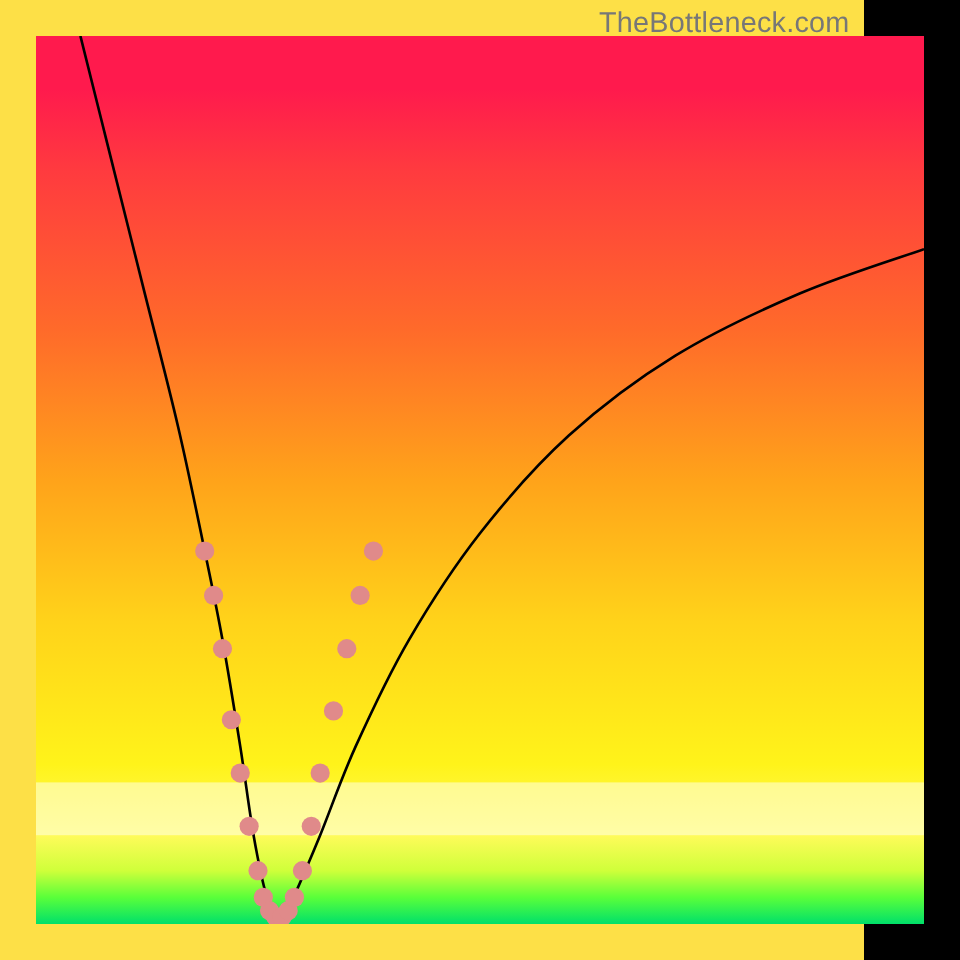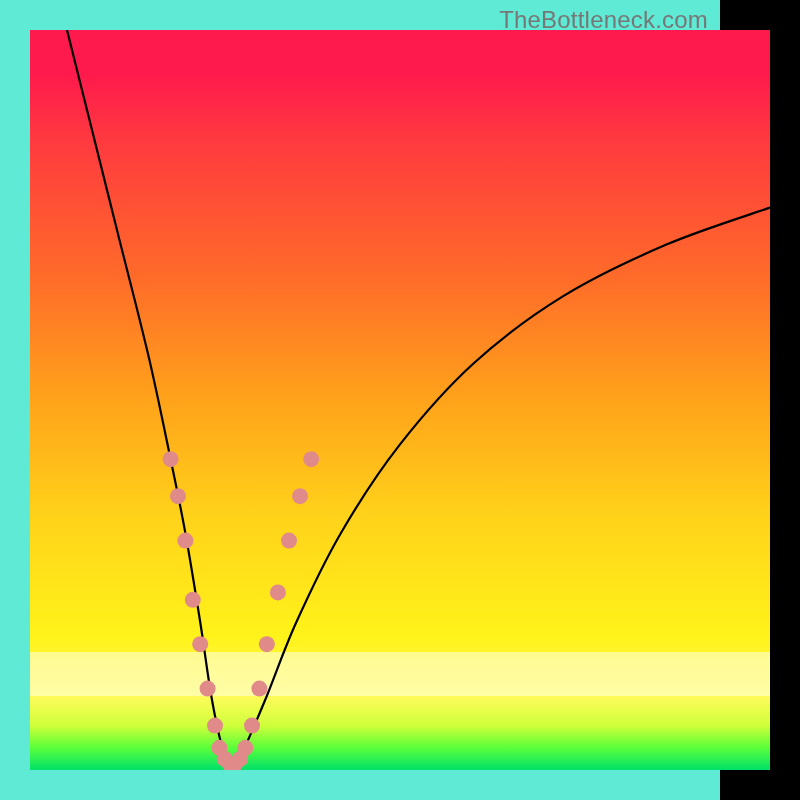--- a/index.html
+++ b/index.html
@@ -10,21 +10,21 @@
     overflow: hidden;
     background: #000;
     font-family: Arial, Helvetica, sans-serif;
   }
   .frame {
     position: absolute;
     left: 0;
     top: 0;
     width: 720px;
     height: 800px;
-    background: #5eead4;
+    background: #fde047;
   }
   .plot-area {
     position: absolute;
     left: 30px;
     top: 30px;
     width: 740px;
     height: 740px;
     
     background: linear-gradient(
       to bottom,

